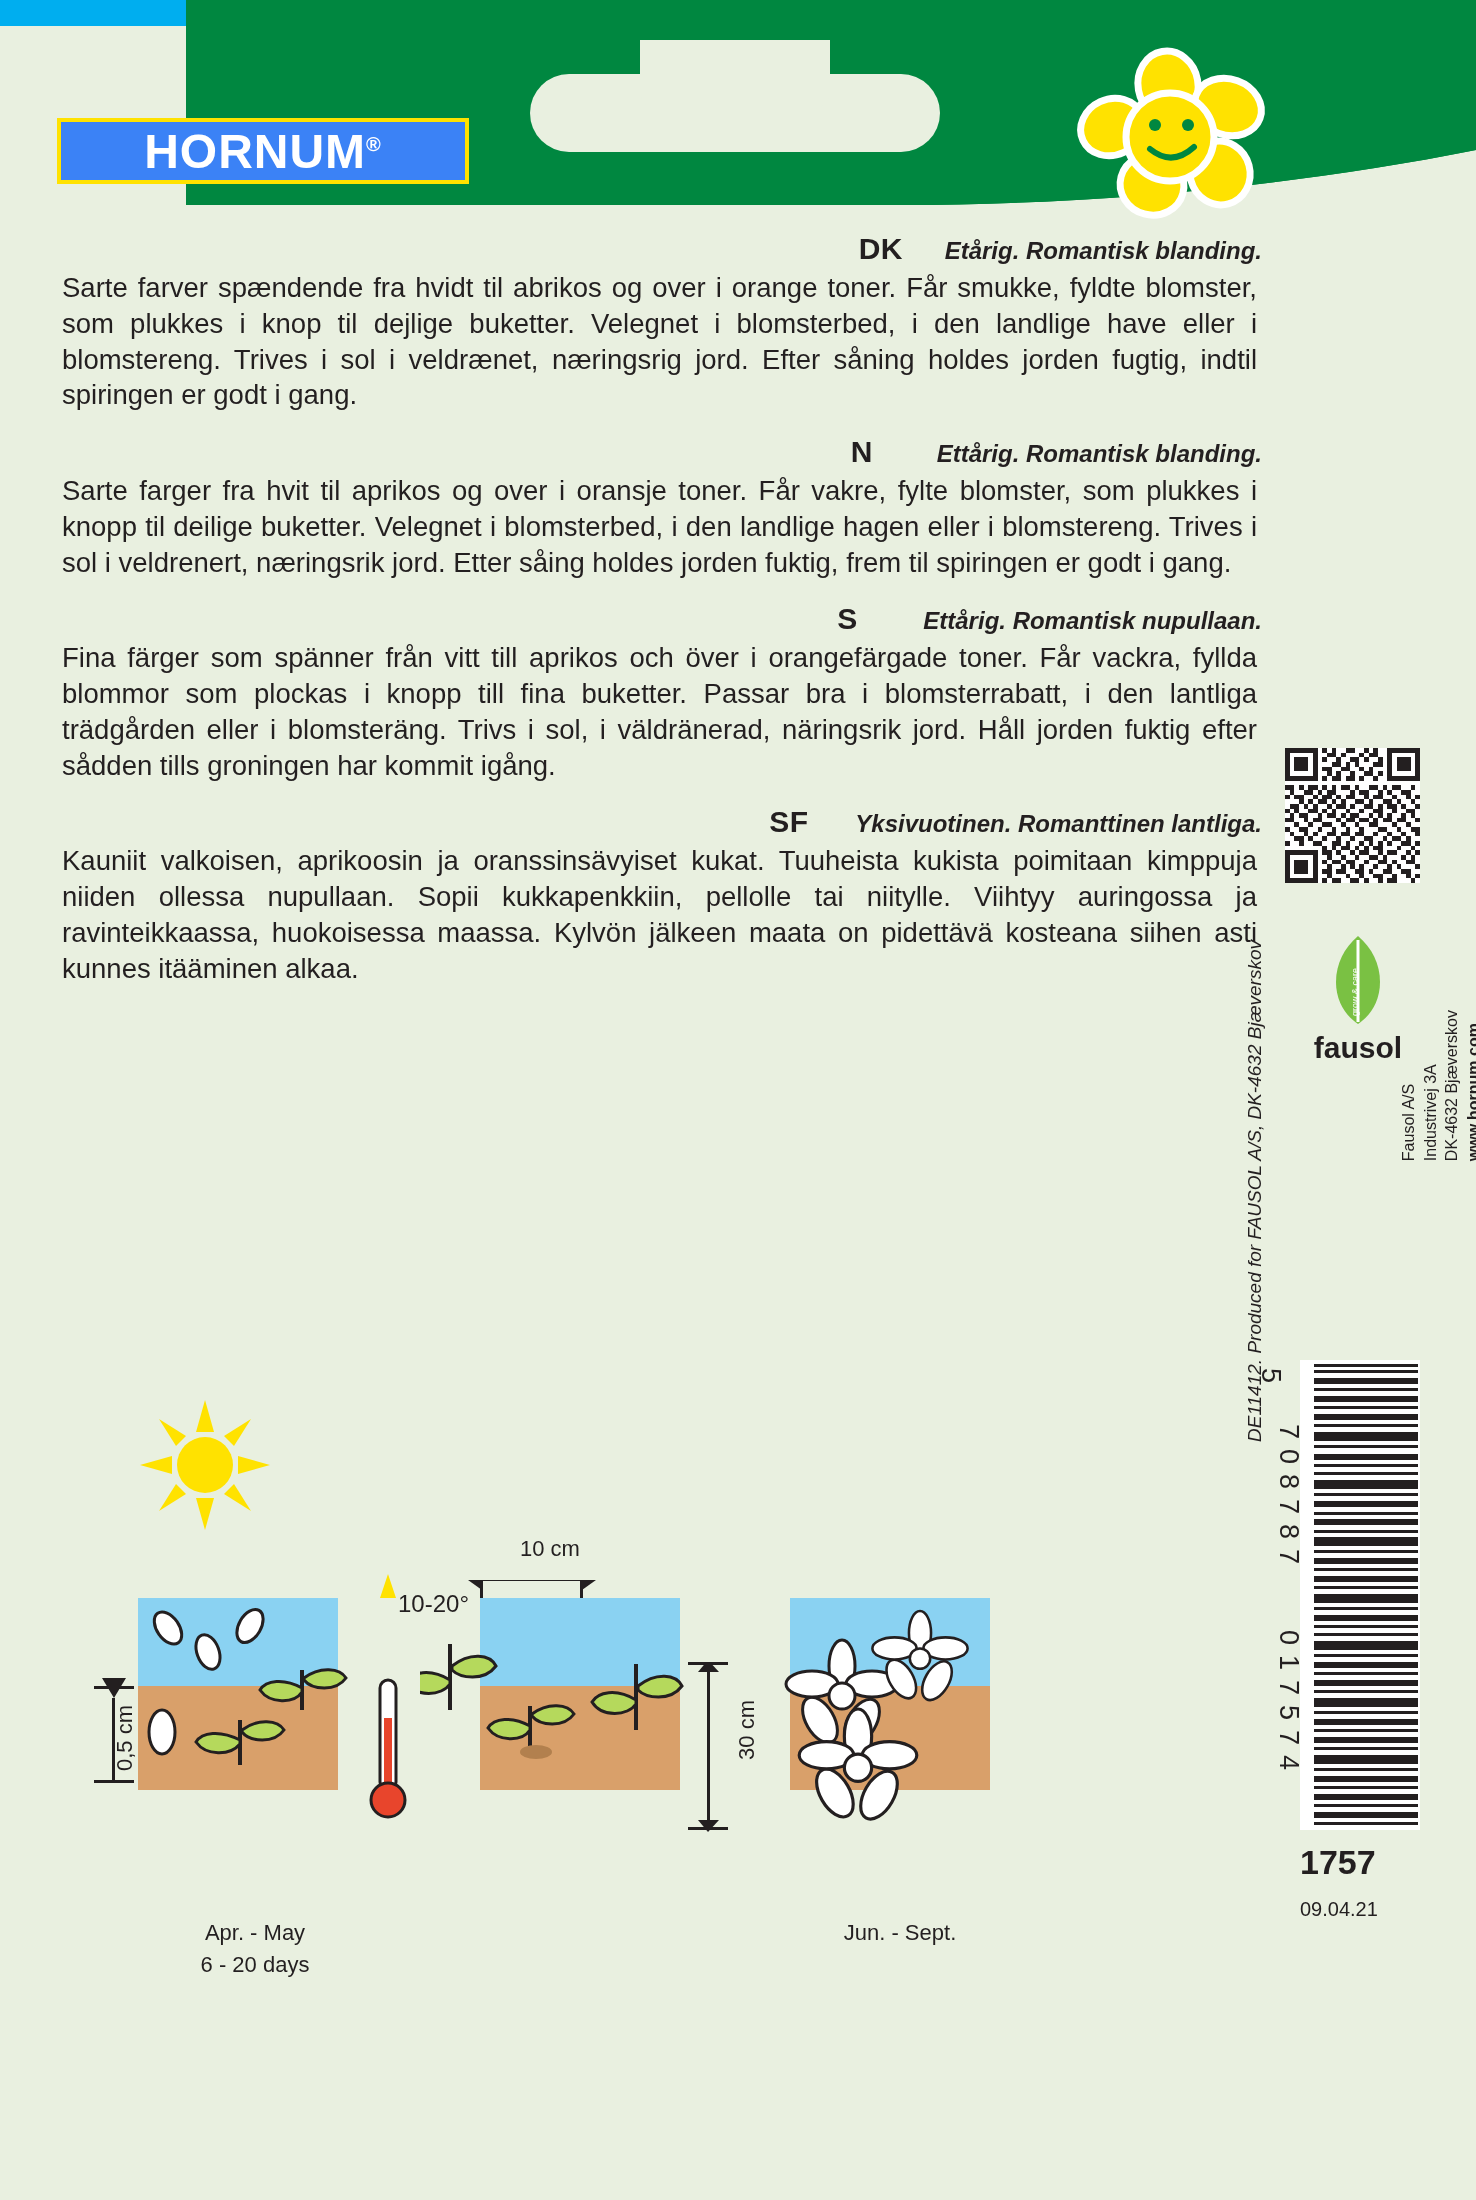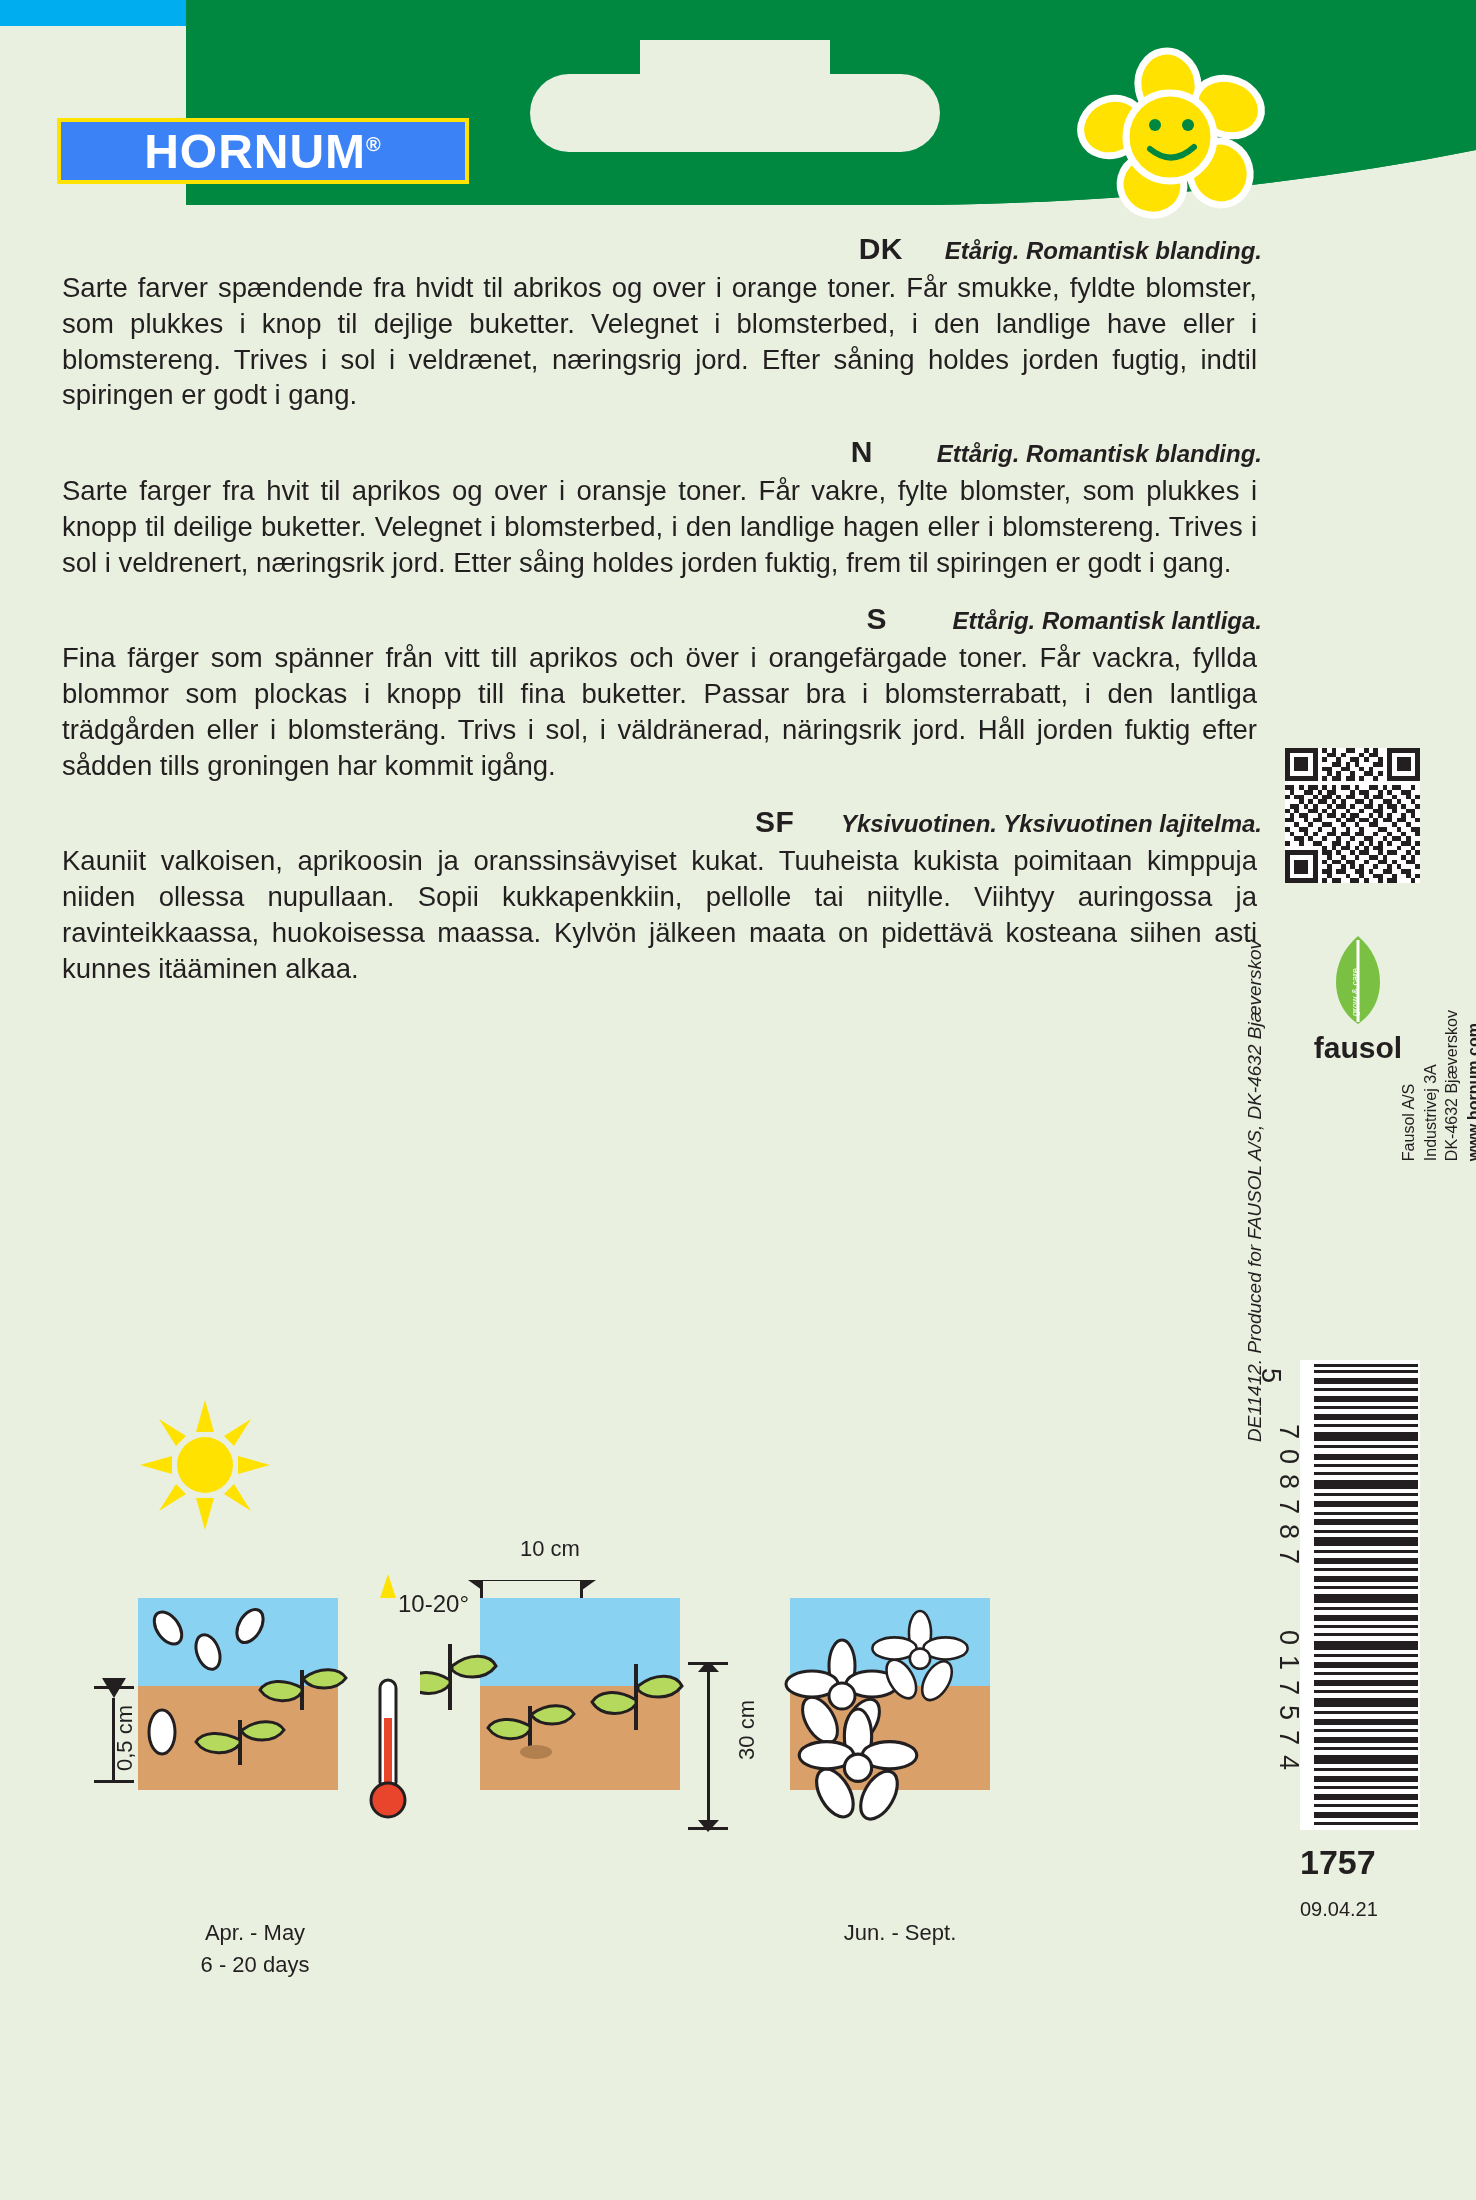--- a/index.html
+++ b/index.html
@@ -283,29 +283,29 @@
       <div class="lang-head">
         <span class="lang-code">N</span>
         <span class="lang-title">Ettårig. Romantisk blanding.</span>
       </div>
       <div class="lang-body">Sarte farger fra hvit til aprikos og over i oransje toner. Får vakre, fylte blomster, som plukkes i knopp til deilige buketter. Velegnet i blomsterbed, i den landlige hagen eller i blomstereng. Trives i sol i veldrenert, næringsrik jord. Etter såing holdes jorden fuktig, frem til spiringen er godt i gang.</div>
     </div>
 
     <div class="lang-block">
       <div class="lang-head">
         <span class="lang-code">S</span>
-        <span class="lang-title">Ettårig. Romantisk lantliga.</span>
+        <span class="lang-title">Ettårig. Romantisk nupullaan.</span>
       </div>
       <div class="lang-body">Fina färger som spänner från vitt till aprikos och över i orangefärgade toner. Får vackra, fyllda blommor som plockas i knopp till fina buketter. Passar bra i blomsterrabatt, i den lantliga trädgården eller i blomsteräng. Trivs i sol, i väldränerad, näringsrik jord. Håll jorden fuktig efter sådden tills groningen har kommit igång.</div>
     </div>
 
     <div class="lang-block">
       <div class="lang-head">
         <span class="lang-code">SF</span>
-        <span class="lang-title">Yksivuotinen. Yksivuotinen lajitelma.</span>
+        <span class="lang-title">Yksivuotinen. Romanttinen lantliga.</span>
       </div>
       <div class="lang-body">Kauniit valkoisen, aprikoosin ja oranssinsävyiset kukat. Tuuheista kukista poimitaan kimppuja niiden ollessa nupullaan. Sopii kukkapenkkiin, pellolle tai niitylle. Viihtyy auringossa ja ravinteikkaassa, huokoisessa maassa. Kylvön jälkeen maata on pidettävä kosteana siihen asti kunnes itääminen alkaa.</div>
     </div>
 
   </div>
 
   <svg class="qr" viewBox="0 0 29 29" shape-rendering="crispEdges">
     <rect width="29" height="29" fill="#ffffff"></rect>
     <g fill="#231f20">
       <rect x="0" y="0" width="7" height="1"></rect>

